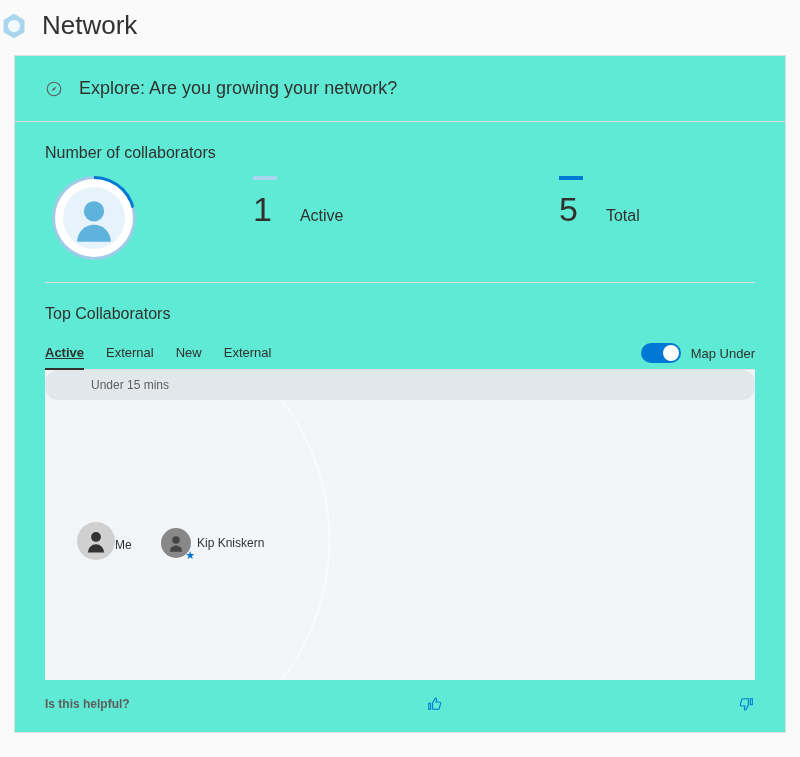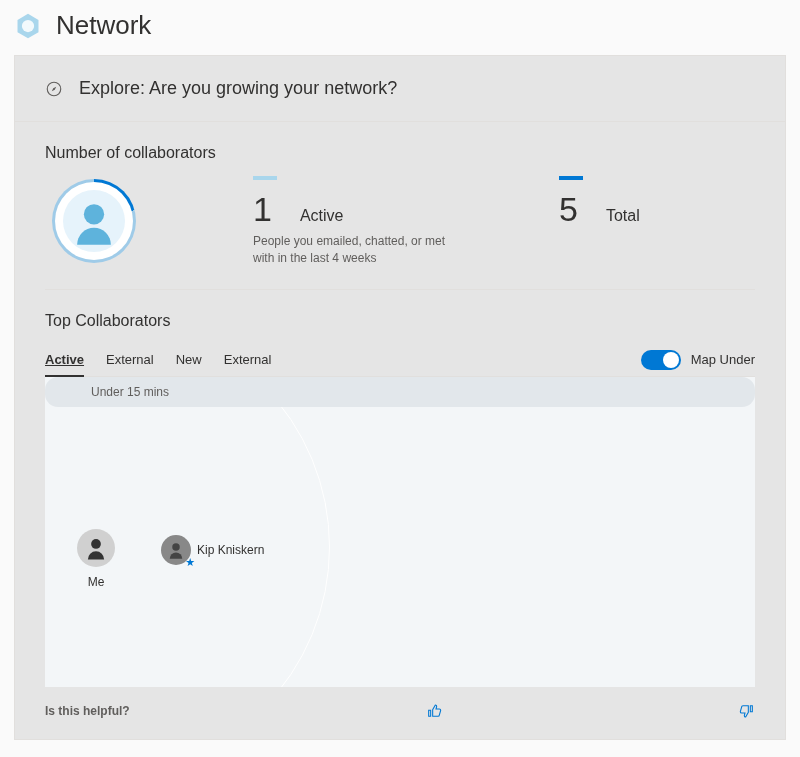--- a/index.html
+++ b/index.html
@@ -7,36 +7,36 @@
       font-family: "Segoe UI", -apple-system, BlinkMacSystemFont, sans-serif;
       background: #fafafa;
       color: #323130;
       width: 800px;
       height: 757px;
     }
     .page-header {
       display: flex;
       align-items: center;
       gap: 14px;
-      padding: 10px 14px 14px 14px;
+      padding: 10px 14px 14px 0;
     }
     .header-icon {
       width: 28px;
       height: 28px;
       display: flex;
       align-items: center;
       justify-content: center;
     }
     .page-title {
       font-size: 26px;
       font-weight: 400;
       color: #323130;
     }
     .card {
-      background: #e5e5e5;
+      background: #5eead4;
       border: 1px solid #e1dfdd;
       margin: 0 14px;
     }
     .explore-bar {
       display: flex;
       align-items: center;
       gap: 16px;
       padding: 22px 30px;
       border-bottom: 1px solid #e1dfdd;
     }
@@ -190,21 +190,21 @@
       left: -175px;
       top: -90px;
       width: 460px;
       height: 460px;
       border-radius: 50%;
       border: 1px solid #fff;
     }
     .node {
       position: absolute;
       display: flex;
-      flex-direction: column;
+      flex-direction: row;
       align-items: center;
     }
     .node-me { left: 32px; top: 122px; }
     .avatar-circle {
       width: 38px;
       height: 38px;
       border-radius: 50%;
       background: #d0d0d0;
       display: flex;
       align-items: center;
@@ -296,21 +296,20 @@
           </div>
         </div>
       </div>
 
       <div class="metric-block">
         <div class="metric-accent accent-active"></div>
         <div class="metric-line">
           <span class="metric-number">1</span>
           <span class="metric-label">Active</span>
         </div>
-        <div class="metric-desc">People you emailed, chatted, or met with in the last 4 weeks</div>
       </div>
 
       <div class="metric-block">
         <div class="metric-accent accent-total"></div>
         <div class="metric-line">
           <span class="metric-number">5</span>
           <span class="metric-label">Total</span>
         </div>
       </div>
     </div>

